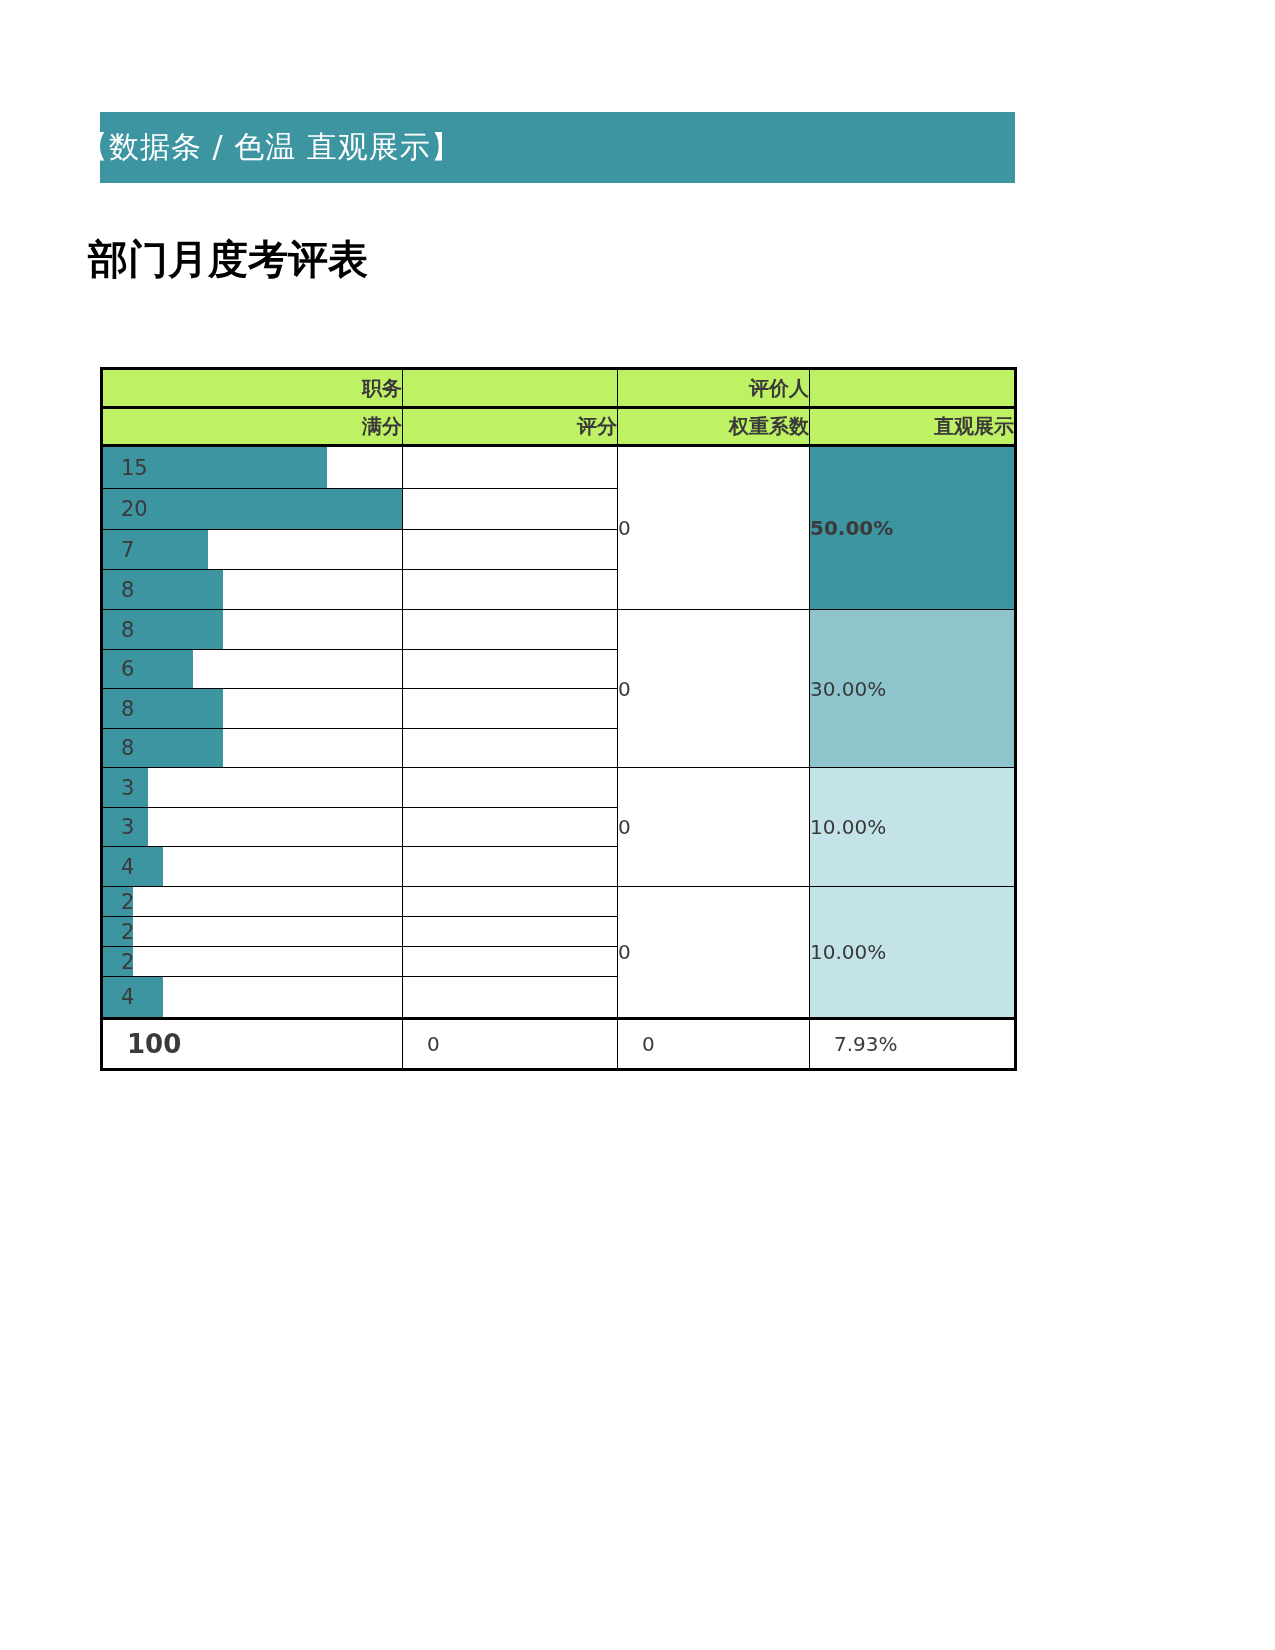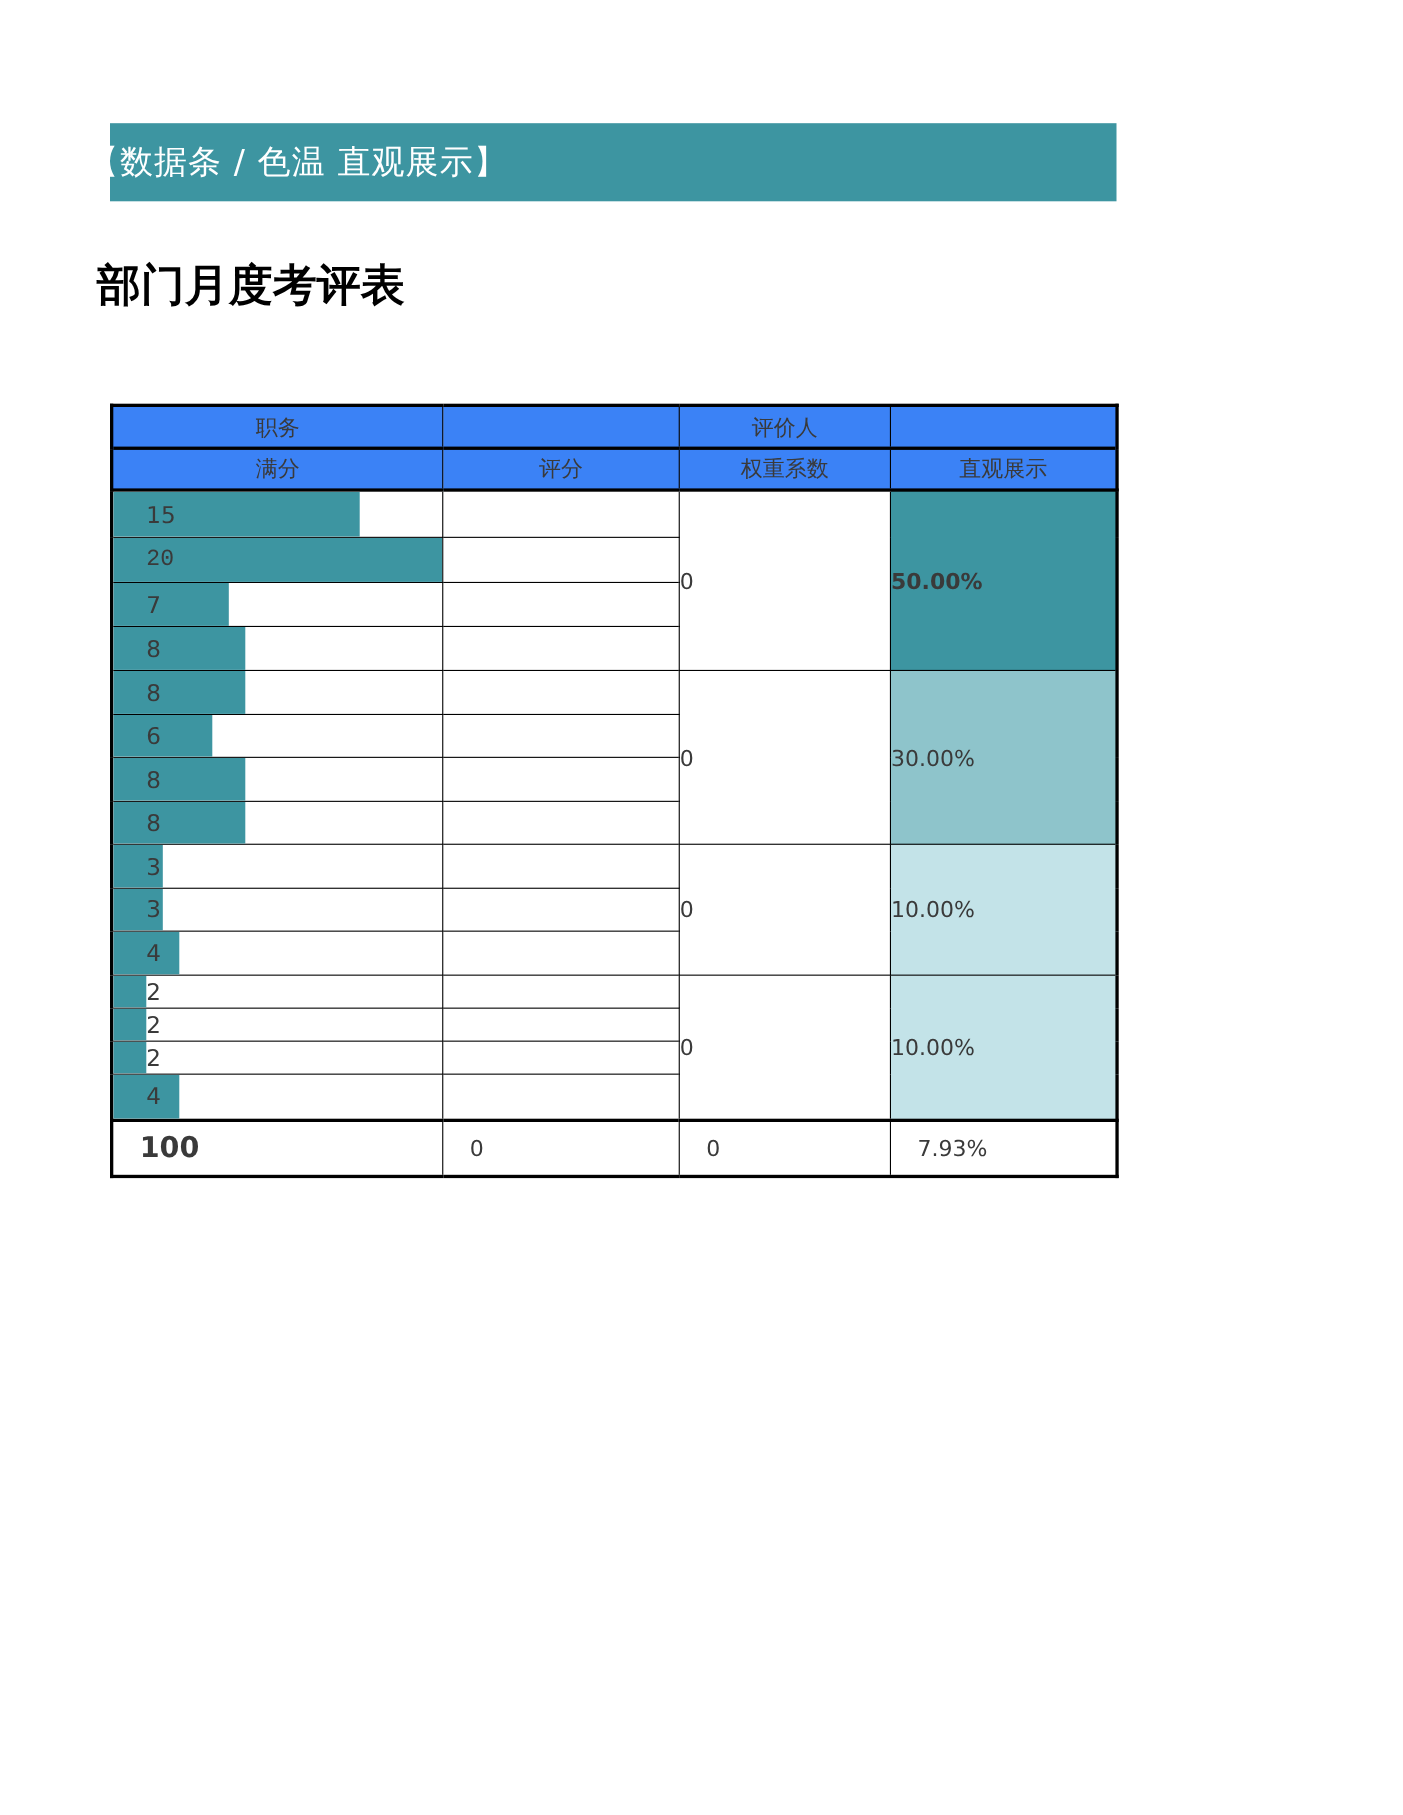--- a/index.html
+++ b/index.html
@@ -71,25 +71,25 @@
 
   
   col.c-full  { width: 301px; }
   col.c-score { width: 215px; }
   col.c-sub   { width: 192px; }
   col.c-wt    { width: 206px; }
 
   
   .hdr td {
     height: 36px;
-    text-align: center;
-    font-weight: normal;
+    text-align: right;
+    font-weight: bold;
     font-size: 19px;
     color: #000000;
-    background: #3b82f6;
+    background: #bef264;
   }
   .hdr-top td { height: 36px; }
   .hdr-sub td { height: 35px; }
 
   
   .thick-top { border-top: 3px solid #000000 !important; }
   .thick-bottom { border-bottom: 3px solid #000000 !important; }
   .thick-left { border-left: 3px solid #000000 !important; }
   .thick-right { border-right: 3px solid #000000 !important; }
 
@@ -99,21 +99,21 @@
     overflow: hidden;
   }
   .bar-fill {
     position: absolute;
     left: 0; top: 0; bottom: 0;
     background: #3d95a1;
   }
   .bar-label {
     position: relative;
     z-index: 2;
-    padding-left: 30px;
+    padding-left: 18px;
     font-size: 21px;
     color: #3a3a3a;
     line-height: 1;
   }
 
   .plain-cell { background: #ffffff; }
 
   .subtotal-cell {
     text-align: left;
     padding-left: 24px;
@@ -172,21 +172,21 @@
           <td class="thick-top thick-bottom">权重系数</td>
           <td class="thick-top thick-bottom thick-right">直观展示</td>
         </tr>
         <tr>
           <td class="barcell thick-left" style="height: 41px;"><div class="bar-fill" style="width: 75%; background: rgb(61, 149, 161);"></div><span class="bar-label">15</span></td>
           <td class="plain-cell"></td>
           <td class="subtotal-cell" rowspan="4">0</td>
           <td class="weight-cell thick-right" rowspan="4" style="background: rgb(61, 149, 161); font-weight: bold;">50.00%</td>
         </tr>
         <tr>
-          <td class="barcell thick-left" style="height: 40px; font-family: Liberation Mono, monospace;"><div class="bar-fill" style="width: 100%; background: rgb(61, 149, 161);"></div><span class="bar-label">20</span></td>
+          <td class="barcell thick-left" style="height: 40px;"><div class="bar-fill" style="width: 100%; background: rgb(61, 149, 161);"></div><span class="bar-label">20</span></td>
           <td class="plain-cell"></td>
         </tr>
         <tr>
           <td class="barcell thick-left" style="height: 39px;"><div class="bar-fill" style="width: 35%; background: rgb(61, 149, 161);"></div><span class="bar-label">7</span></td>
           <td class="plain-cell"></td>
         </tr>
         <tr>
           <td class="barcell thick-left" style="height: 39px;"><div class="bar-fill" style="width: 40%; background: rgb(61, 149, 161);"></div><span class="bar-label">8</span></td>
           <td class="plain-cell"></td>
         </tr>

